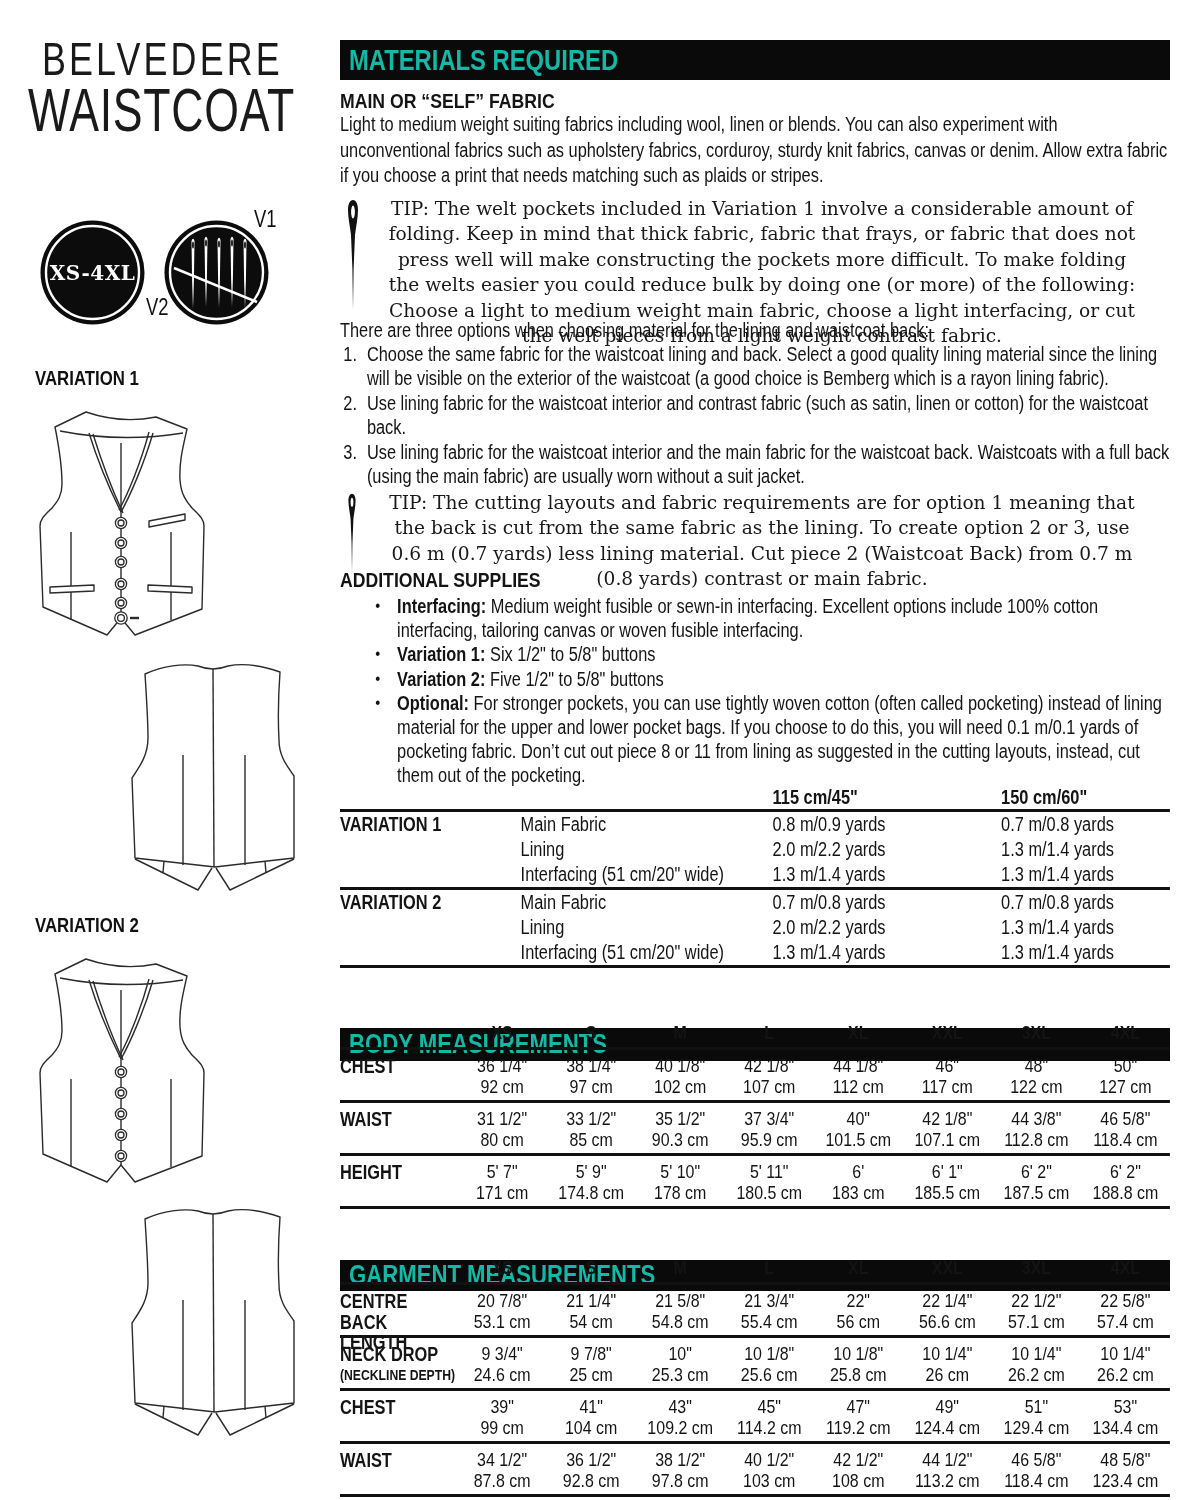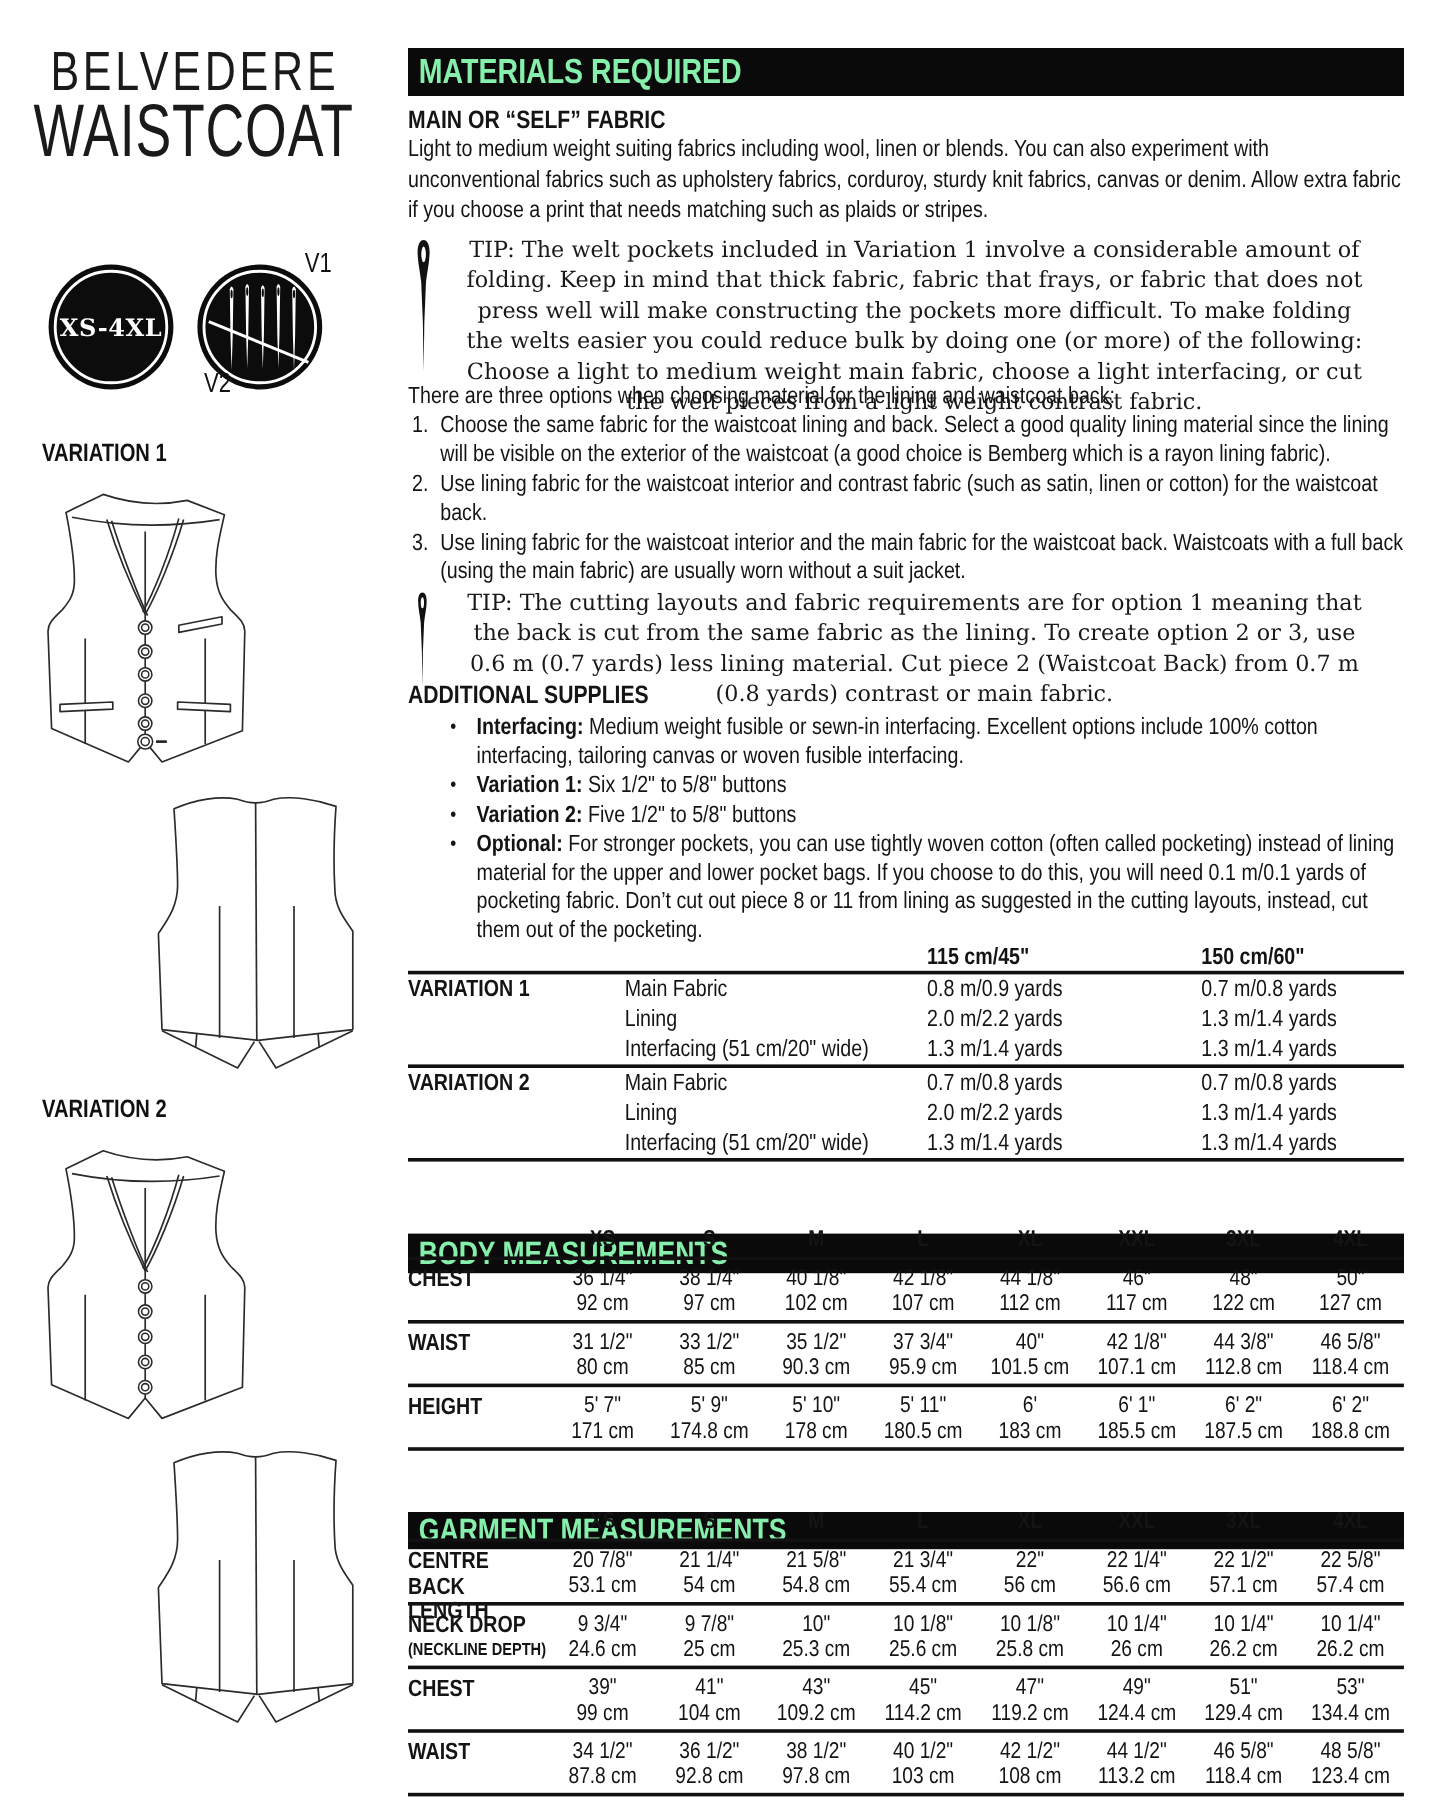--- a/index.html
+++ b/index.html
@@ -9,21 +9,21 @@
   
   .cx{display:inline-block;transform:scaleX(0.80);transform-origin:0 50%;white-space:nowrap;}
   .cond{transform:scaleX(0.84);transform-origin:0 0;width:988px;}
   
   .title1{left:42px;top:32px;font-size:46px;font-weight:400;letter-spacing:4px;color:#1a1a1a;}
   .title2{left:28px;top:74px;font-size:62px;font-weight:400;letter-spacing:1px;color:#1a1a1a;}
   .var-label{left:35px;font-size:21px;font-weight:700;color:#111;}
   .v-tag{font-size:23px;font-weight:400;color:#111;}
   
   .right{left:340px;top:0;width:830px;height:1500px;}
-  .black-bar{position:absolute;left:0;width:830px;background:#0a0a0a;color:#86efac;}
+  .black-bar{position:absolute;left:0;width:830px;background:#0a0a0a;color:#14b8a6;}
   .bar-text{display:inline-block;transform:scaleX(0.82);transform-origin:0 50%;
             font-weight:700;white-space:nowrap;padding-left:11px;}
   .sec-h{font-size:21px;font-weight:700;}
   .body-text{font-size:19.5px;line-height:25.5px;}
   .tip{position:absolute;font-family:"DejaVu Serif","Liberation Serif",serif;
        font-size:18.6px;line-height:25.4px;color:#191919;text-align:center;}
   .tip .tip-body{margin-left:44px;}
   .tip svg{position:absolute;left:5px;top:3px;}
   .opt-item{display:flex;font-size:19.5px;line-height:24.4px;}
   .opt-num{width:28px;flex:0 0 28px;padding-left:4px;}
@@ -87,21 +87,21 @@
         <ellipse cx="56" cy="25" rx="0.9" ry="3.6"></ellipse>
         <ellipse cx="69" cy="24" rx="0.9" ry="3.6"></ellipse>
         <ellipse cx="82" cy="26" rx="0.9" ry="3.6"></ellipse>
       </g>
       <line x1="11" y1="49" x2="94" y2="83" stroke="#fff" stroke-width="2.6"></line>
     </g>
   </svg>
   <div class="abs v-tag" style="left:254px;top:206px;">
     <span class="cx">V1</span>
   </div>
-  <div class="abs v-tag" style="left:146px;top:306px;margin-left:24px;">
+  <div class="abs v-tag" style="left:146px;top:294px;">
     <span class="cx">V2</span>
   </div>
 
   <div class="abs var-label" style="top:366px;">
     <span class="cx">VARIATION 1</span>
   </div>
 
   <svg class="abs vest" style="left:36px;top:404px;" width="172" height="237" viewBox="0 0 172 237">
     <g fill="none" stroke="#2b2b2b" stroke-width="1.4" stroke-linejoin="round">
       <path fill="#fff" d="M19,23 L50,8 Q85,20 120,13 L151,25

